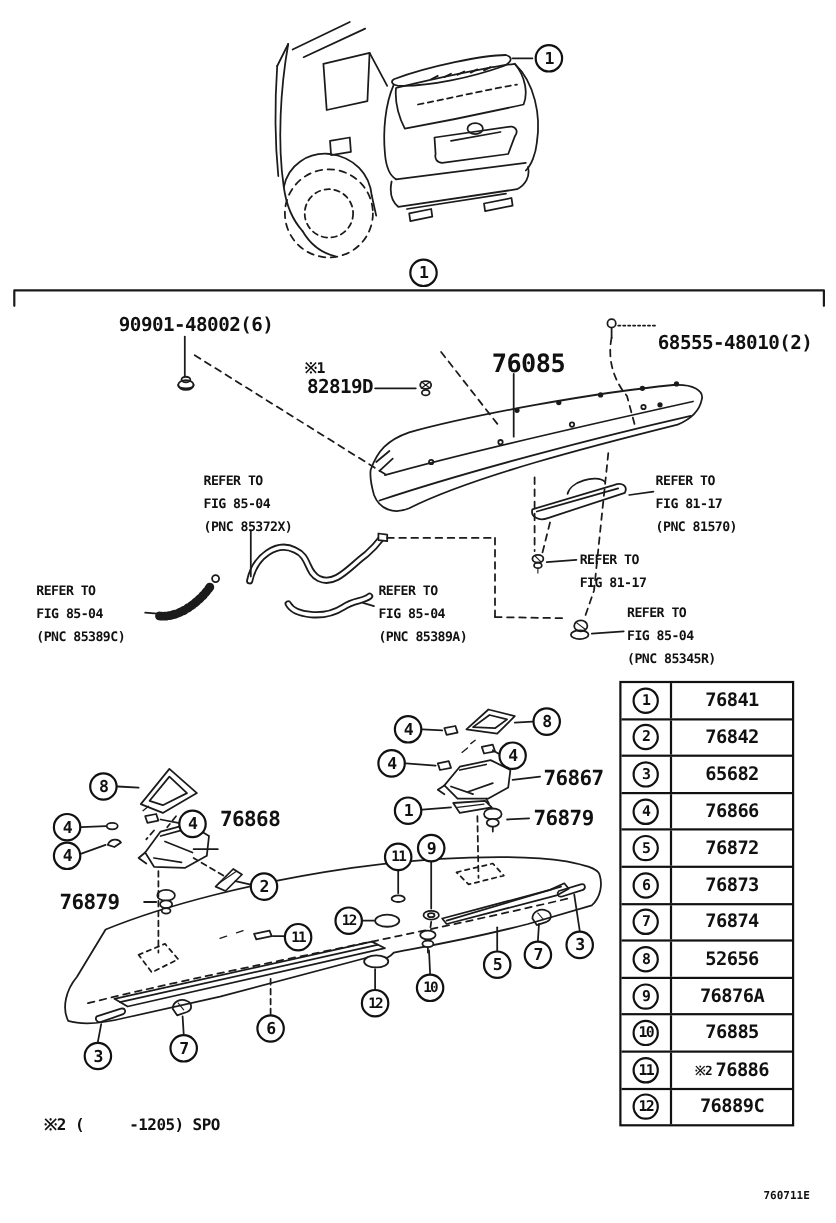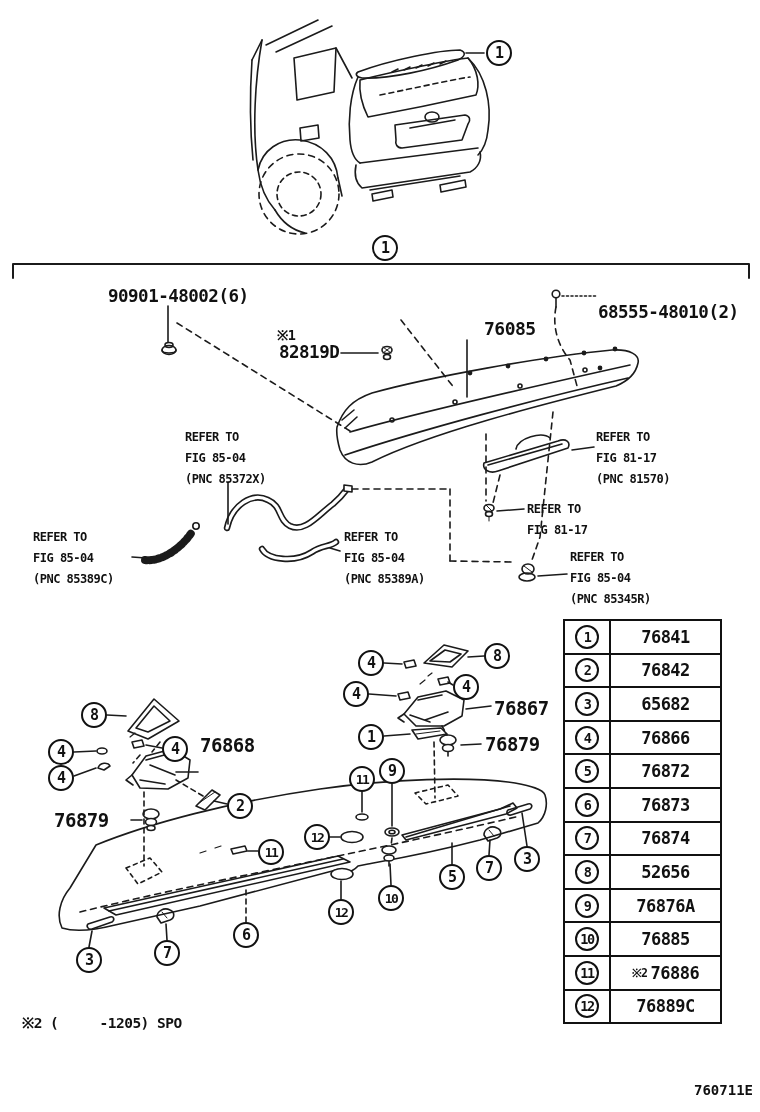--- a/index.html
+++ b/index.html
@@ -2,26 +2,26 @@
 <html><head>
 <meta charset="utf-8">
 <style>
   html,body{margin:0;padding:0;background:#fff;}
   #page{position:relative;width:760px;height:1112px;background:#fff;overflow:hidden;
         font-family:"DejaVu Sans Mono",monospace;color:#111;}
   svg{position:absolute;left:0;top:0;}
   .lbl{position:absolute;font-family:"DejaVu Sans Mono",monospace;font-weight:bold;
        color:#111;white-space:pre;letter-spacing:-0.5px;line-height:1.0;}
   .refer{font-size:12px;line-height:21px;}
-  .big{font-size:18px;margin-left:37px;}
+  .big{font-size:23px;}
   .part{font-size:19px;}
   .pn{font-size:17.5px;}
   .mark{font-size:13.5px;}
   .note{font-size:14.5px;}
-  .footer{font-size:14px;font-weight:600;letter-spacing:0;}
+  .footer{font-size:10px;font-weight:600;letter-spacing:0;}
   .co{position:absolute;box-sizing:border-box;width:26px;height:26px;border:2.5px solid #111;
       border-radius:50%;background:#fff;display:flex;align-items:center;justify-content:center;
       font-family:"DejaVu Sans Mono",monospace;font-weight:bold;font-size:15px;letter-spacing:-1px;}
   .co.sm{font-size:13px;letter-spacing:-1.5px;}
   .ptable{position:absolute;left:563px;top:619px;width:159px;box-sizing:border-box;
           border:2px solid #111;background:#fff;}
   .prow{display:flex;height:31.6px;border-top:2px solid #111;align-items:center;}
   .prow:first-child{border-top:none;}
   .pbadge-cell{width:44px;align-self:stretch;border-right:2px solid #111;
                display:flex;align-items:center;justify-content:center;}
@@ -331,21 +331,21 @@
 (PNC 85389A)</div>
 <div class="lbl refer" style="left:570px;top:547px">REFER TO
 FIG 85-04
 (PNC 85345R)</div>
 
 <div class="lbl part" style="left:494px;top:699px">76867</div>
 <div class="lbl part" style="left:485px;top:735px">76879</div>
 <div class="lbl part" style="left:200px;top:736px">76868</div>
 <div class="lbl part" style="left:54px;top:811px">76879</div>
 
-<div class="lbl note" style="left:22px;top:1016px">※2 (     -1205) SPO</div>
+<div class="lbl note" style="left:40px;top:1016px">※2 (     -1205) SPO</div>
 <div class="lbl footer" style="left:694px;top:1083px">760711E</div>
 
 <div class="co" style="left:486px;top:40px">1</div>
 <div class="co" style="left:372px;top:235px">1</div>
 
 <div class="co" style="left:484px;top:643px">8</div>
 <div class="co" style="left:358px;top:650px">4</div>
 <div class="co" style="left:453px;top:674px">4</div>
 <div class="co" style="left:343px;top:681px">4</div>
 <div class="co" style="left:358px;top:724px">1</div>

